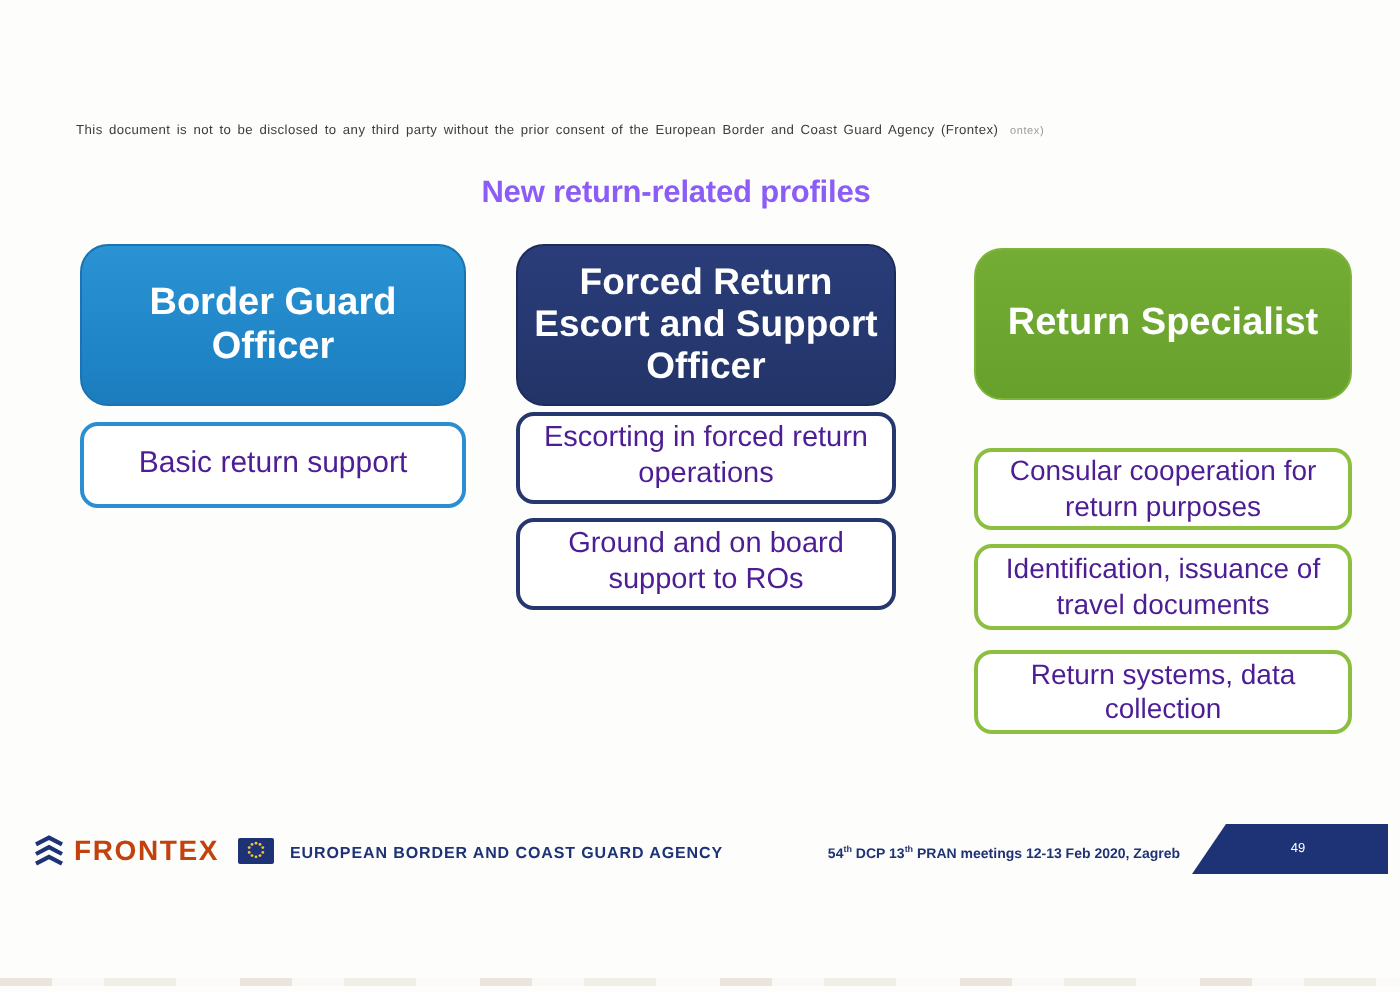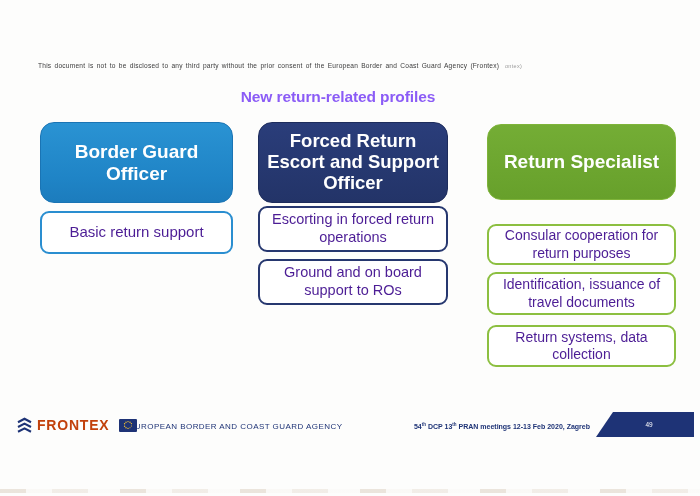--- a/index.html
+++ b/index.html
@@ -65,22 +65,22 @@
   .col3 .i4{height:41px;margin-top:8px;}
   
   .footer{position:absolute;left:0;top:408px;width:700px;height:34px;}
   .frontex-logo{position:absolute;left:16px;top:9px;width:17px;height:17px;}
   .brand{
     position:absolute;left:37px;top:9px;
     font-size:14px;font-weight:700;color:#c2410c;letter-spacing:.8px;
   }
   .eu-flag{position:absolute;left:119px;top:11px;width:18px;height:13px;}
   .agency{
-    position:absolute;left:129px;top:14px;
-    font-size:8px;font-weight:400;color:#1e3376;letter-spacing:.45px;white-space:nowrap;
+    position:absolute;left:145px;top:14px;
+    font-size:8px;font-weight:700;color:#1e3376;letter-spacing:.45px;white-space:nowrap;
   }
   .meeting{
     position:absolute;left:0;top:14px;width:590px;text-align:right;
     font-size:7px;font-weight:bold;color:#1e3376;white-space:nowrap;
   }
   .meeting sup{font-size:4.5px;vertical-align:3px;}
   .page-band{
     position:absolute;left:596px;top:4px;width:98px;height:25px;
     background:#1e3376;
     clip-path:polygon(17px 0,100% 0,100% 100%,0 100%);

